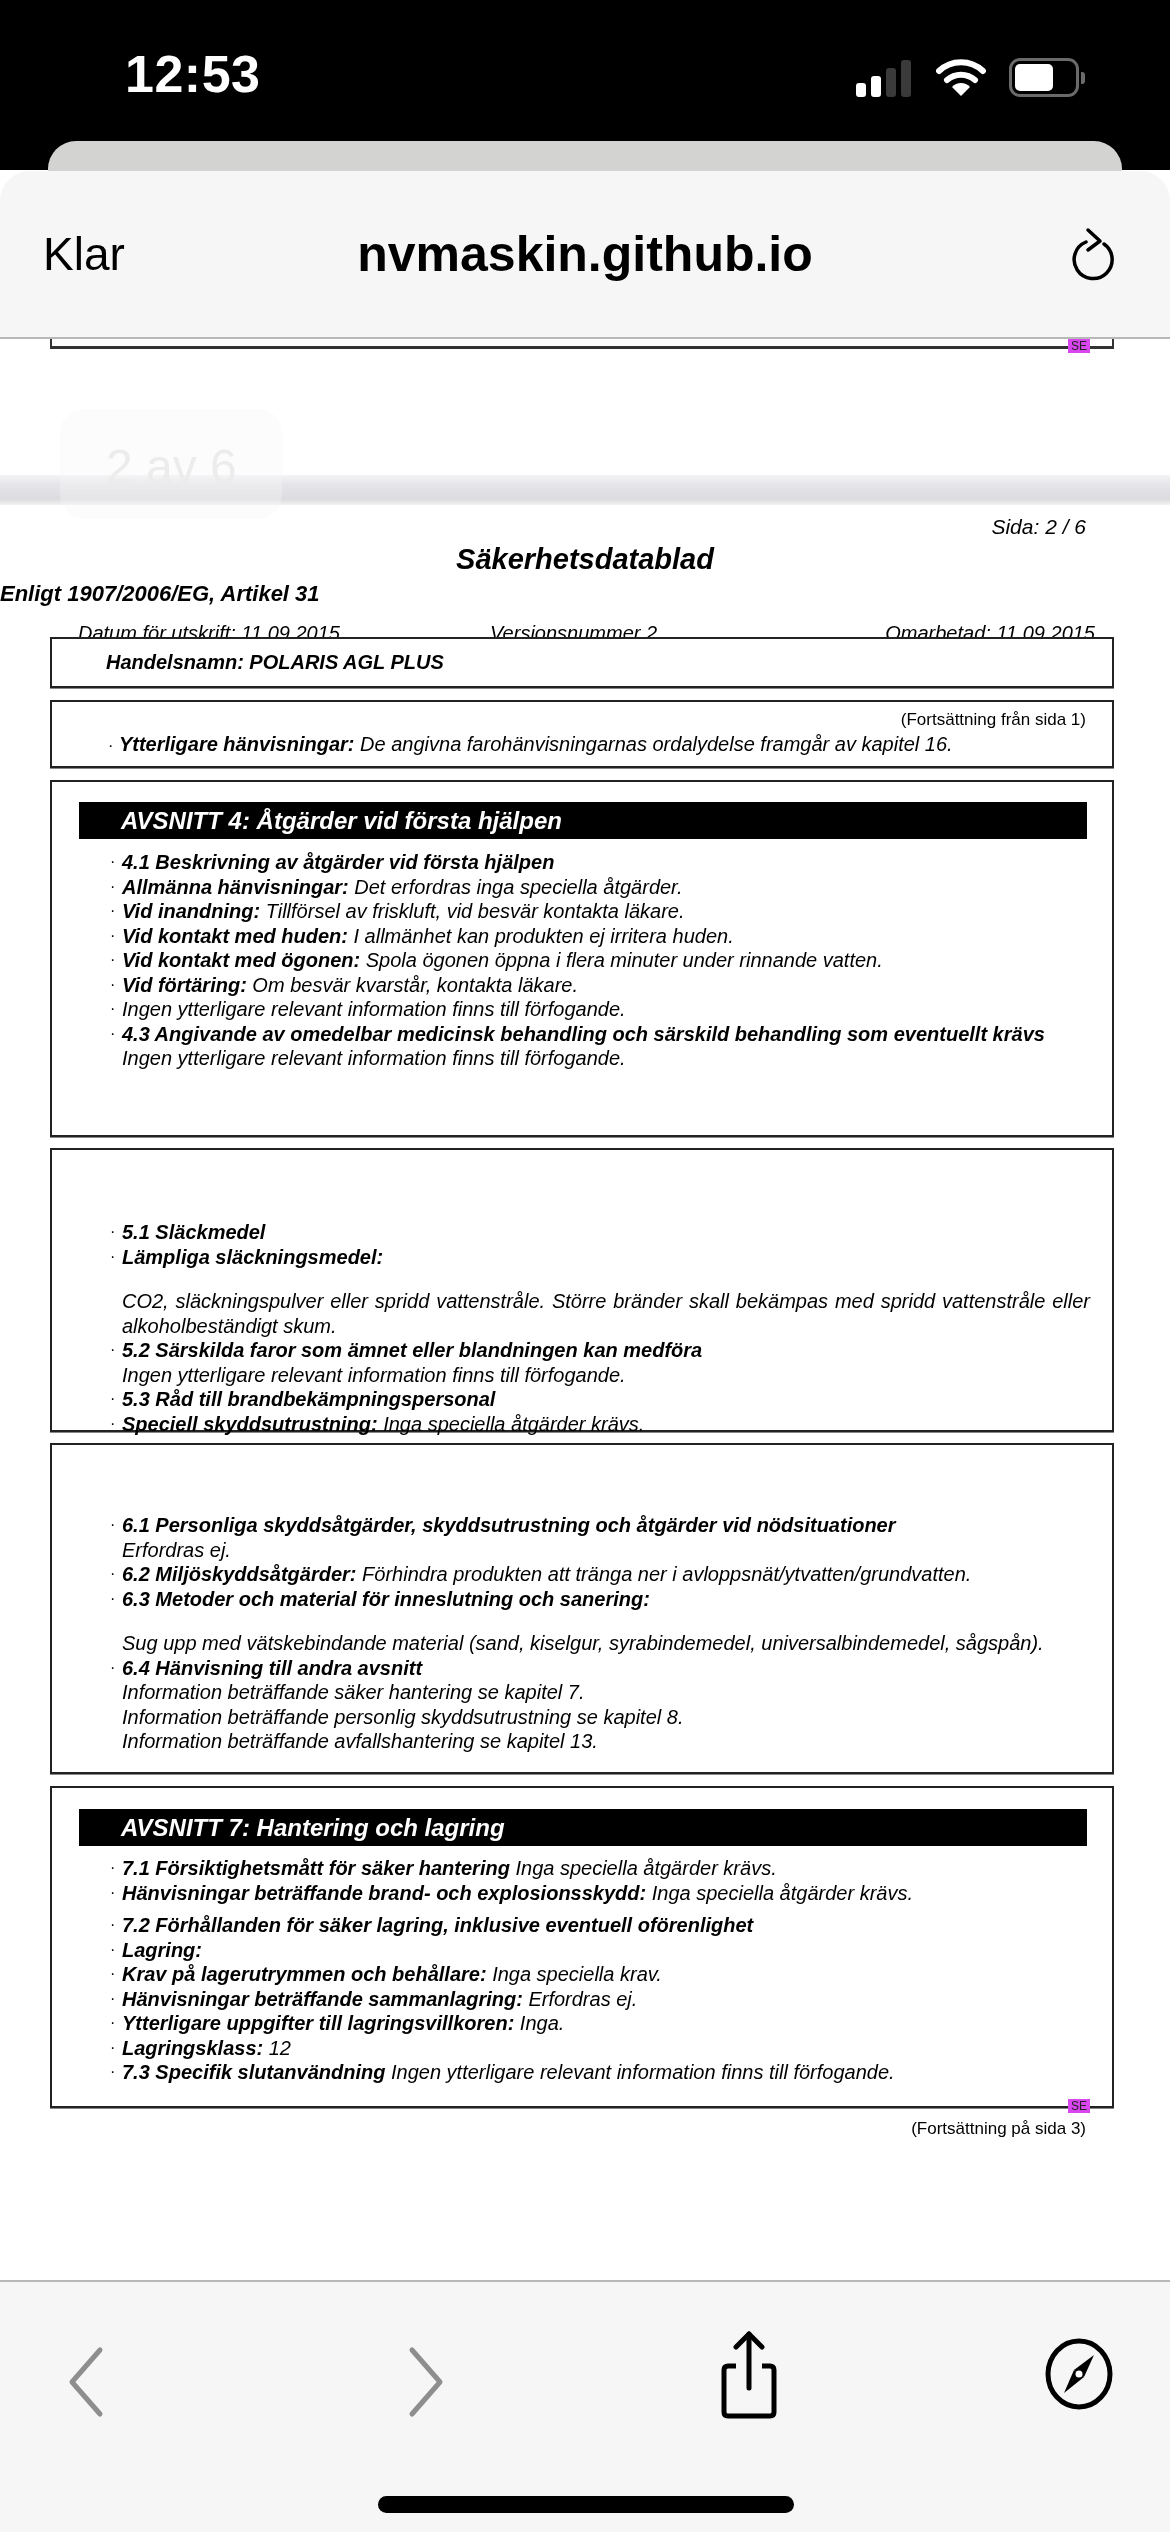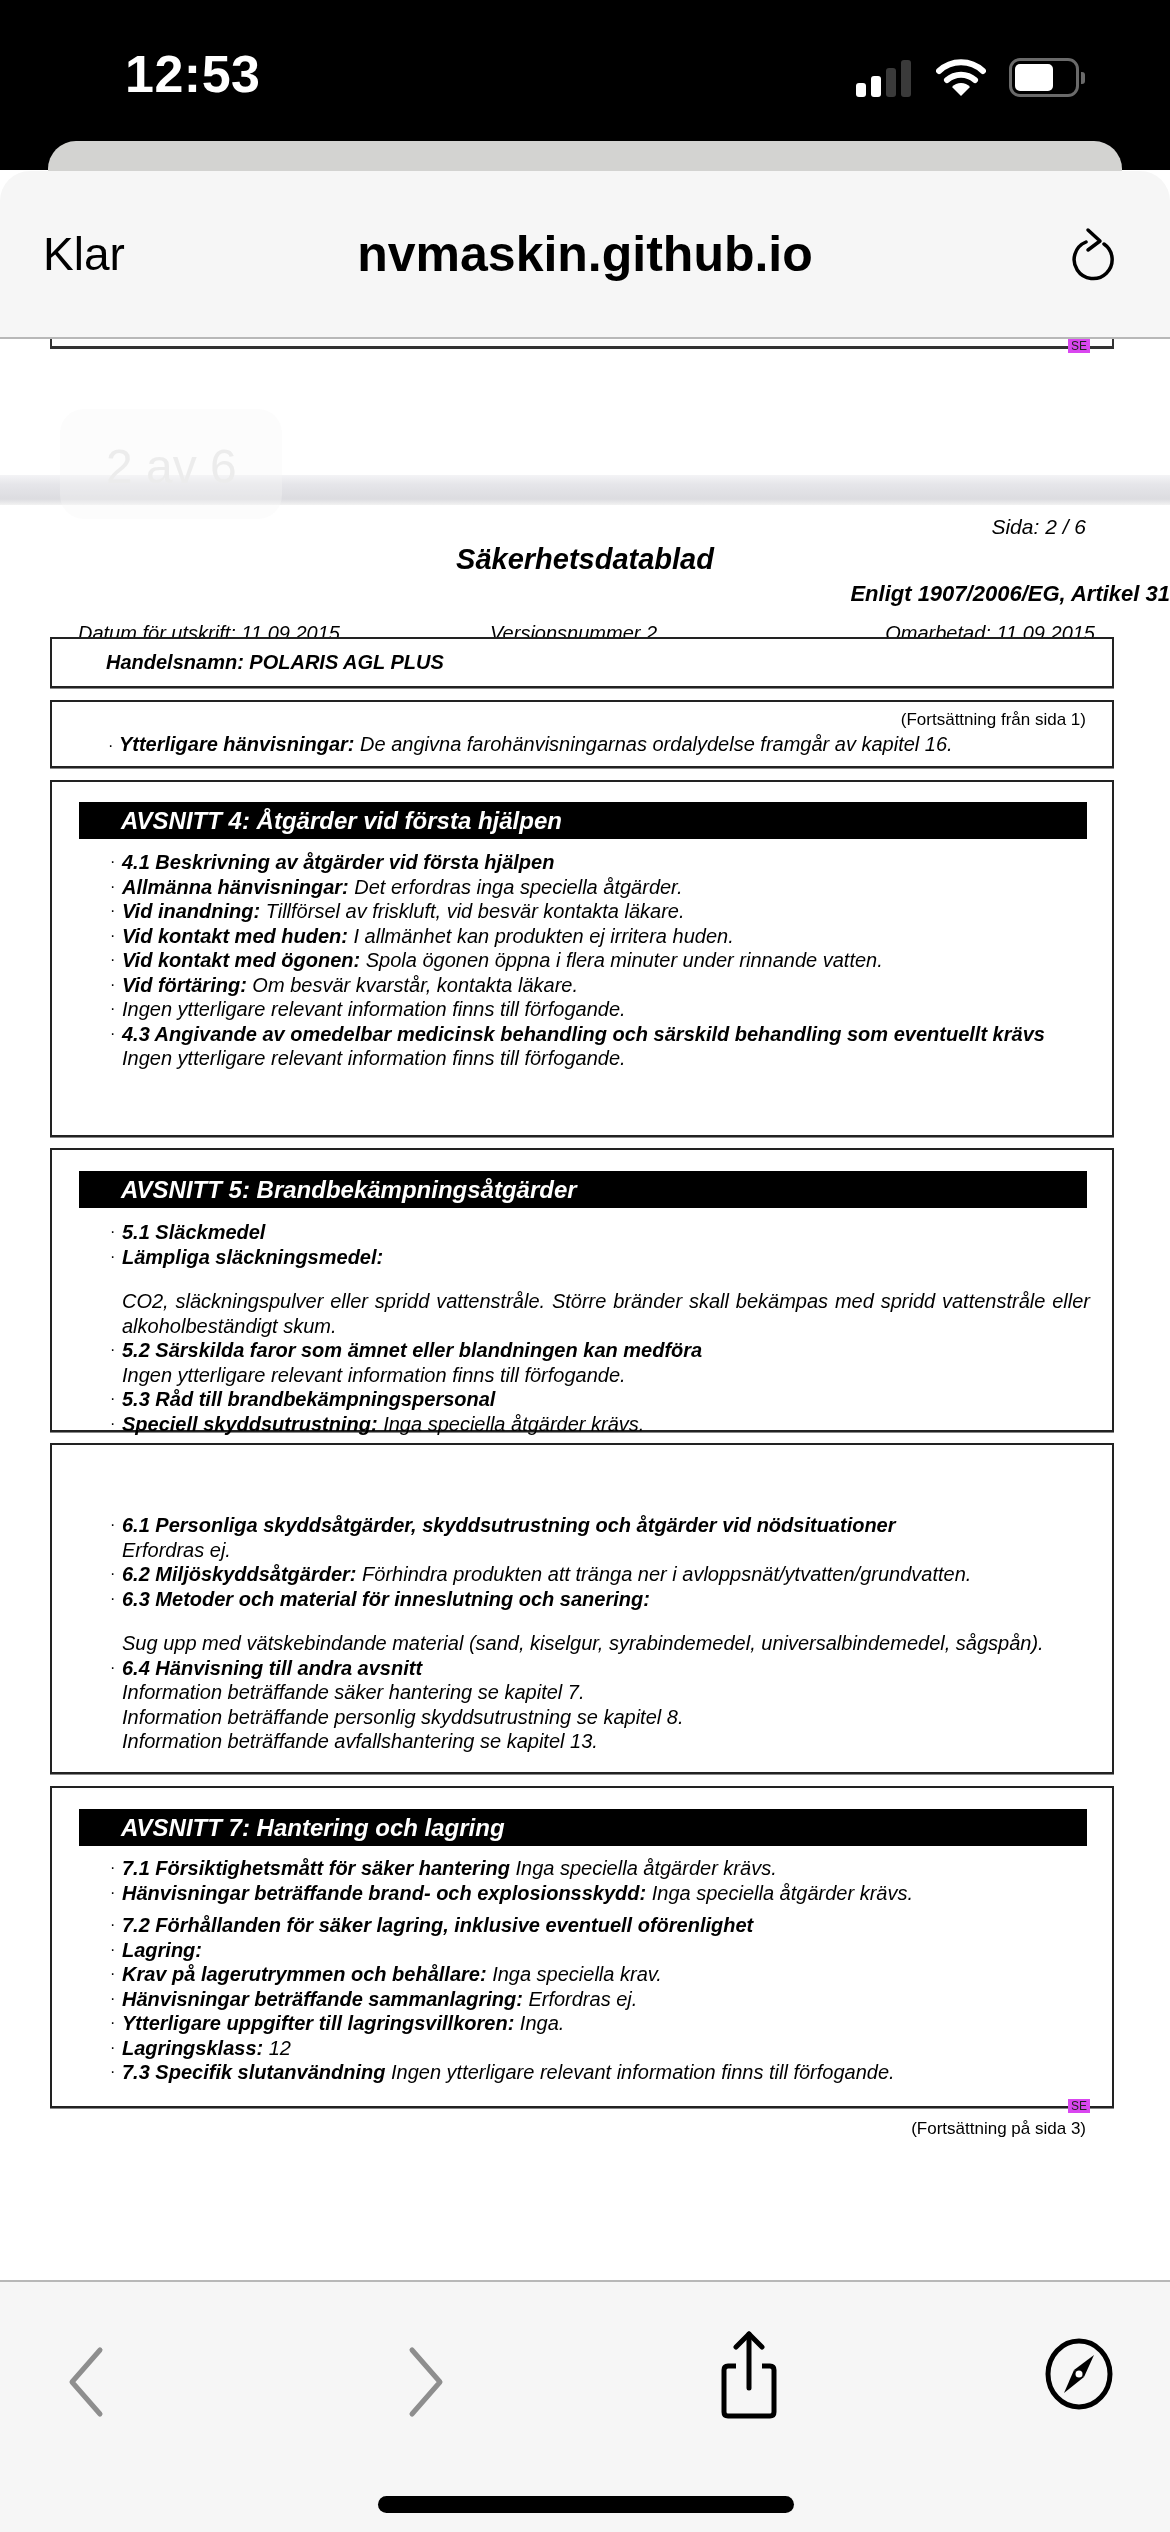--- a/index.html
+++ b/index.html
@@ -34,21 +34,21 @@
 
     .page-indicator { position: absolute; left: 60px; top: 70px; width: 222px; height: 110px; background: rgba(245,245,245,0.35); border-radius: 24px; }
     .page-indicator-text { position: absolute; left: 46px; top: 30px; font-size: 48px; color: #ececec; font-weight: 500; }
 
     .page-break { position: absolute; left: 0; top: 136px; width: 1170px; height: 30px; background: linear-gradient(#f4f4f6, #e6e6ea 30%, #dcdce0 80%, #f2f2f2); }
 
     
     .doc { position: absolute; left: 0; top: 166px; width: 1170px; }
     .page-no { position: absolute; right: 84px; top: 10px; font-size: 21px; font-style: italic; }
     .doc-title { position: absolute; left: 0; width: 1170px; top: 38px; text-align: center; font-size: 29px; font-weight: bold; font-style: italic; }
-    .doc-subtitle { position: absolute; left: 0; width: 1170px; top: 76px; text-align: right; font-size: 22px; font-weight: bold; font-style: italic; }
+    .doc-subtitle { position: absolute; left: 0; width: 1170px; top: 76px; text-align: left; font-size: 22px; font-weight: bold; font-style: italic; }
     .meta-row { position: absolute; top: 117px; font-size: 20px; font-style: italic; }
 
     .box { position: absolute; left: 50px; width: 1064px; border: 2px solid #222; box-shadow: 0 1px 0 #888; background: #fff; }
     .box-trade { top: 132px; height: 51px; }
     .box-trade .line { position: absolute; left: 27px; top: 12px; font-size: 20px; font-weight: bold; font-style: italic; margin-left: 27px; }
     .box-cont { top: 195px; height: 68px; }
     .box-cont .cont-note { position: absolute; right: 26px; top: 8px; font-size: 17px; }
     .box-cont .line { position: absolute; left: 56px; top: 31px; font-size: 20px; font-style: italic; }
 
     .section-head { position: absolute; left: 27px; width: 1008px; height: 37px; background: #000; color: #fff; font-size: 24px; font-weight: bold; font-style: italic; padding-left: 42px; line-height: 37px; }
@@ -140,21 +140,20 @@
         <div class="row"><span class="dot">·</span><b>Vid kontakt med ögonen:</b><span> Spola ögonen öppna i flera minuter under rinnande vatten.</span></div>
         <div class="row"><span class="dot">·</span><b>Vid förtäring:</b><span> Om besvär kvarstår, kontakta läkare.</span></div>
         <div class="row"><span class="dot">·</span></div>
         <div class="row"><span>Ingen ytterligare relevant information finns till förfogande.</span></div>
         <div class="row"><span class="dot">·</span><b>4.3 Angivande av omedelbar medicinsk behandling och särskild behandling som eventuellt krävs</b></div>
         <div class="row"><span>Ingen ytterligare relevant information finns till förfogande.</span></div>
       </div>
     </div>
 
     <div class="box" style="top:643px;height:284px;">
-      <div class="section-head" style="top:21px;">AVSNITT 5: Brandbekämpningsåtgärder</div>
       <div class="items" style="top:70px;">
         <div class="row"><span class="dot">·</span><b>5.1 Släckmedel</b></div>
         <div class="row"><span class="dot">·</span><b>Lämpliga släckningsmedel:</b></div>
         <div class="row just"><span>CO2, släckningspulver eller spridd vattenstråle. Större bränder skall bekämpas med spridd vattenstråle eller alkoholbeständigt skum.</span></div>
         <div class="row"><span class="dot">·</span><b>5.2 Särskilda faror som ämnet eller blandningen kan medföra</b></div>
         <div class="row"><span>Ingen ytterligare relevant information finns till förfogande.</span></div>
         <div class="row"><span class="dot">·</span><b>5.3 Råd till brandbekämpningspersonal</b></div>
         <div class="row"><span class="dot">·</span><b>Speciell skyddsutrustning:</b><span> Inga speciella åtgärder krävs.</span></div>
       </div>
     </div>

